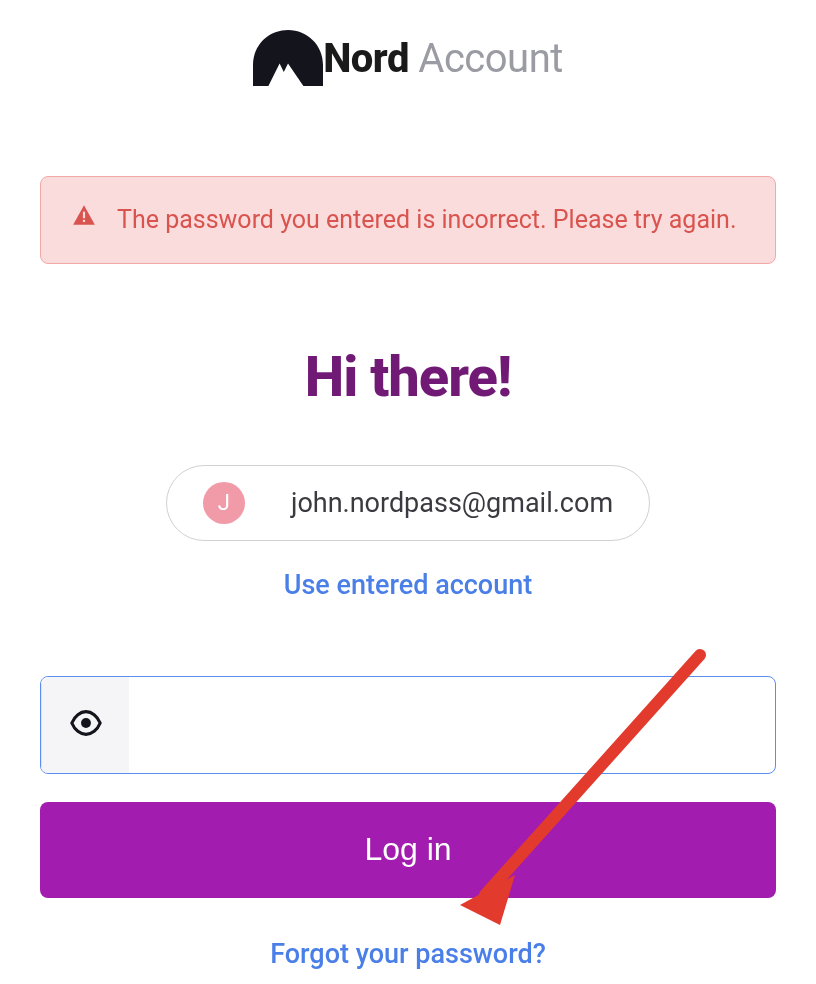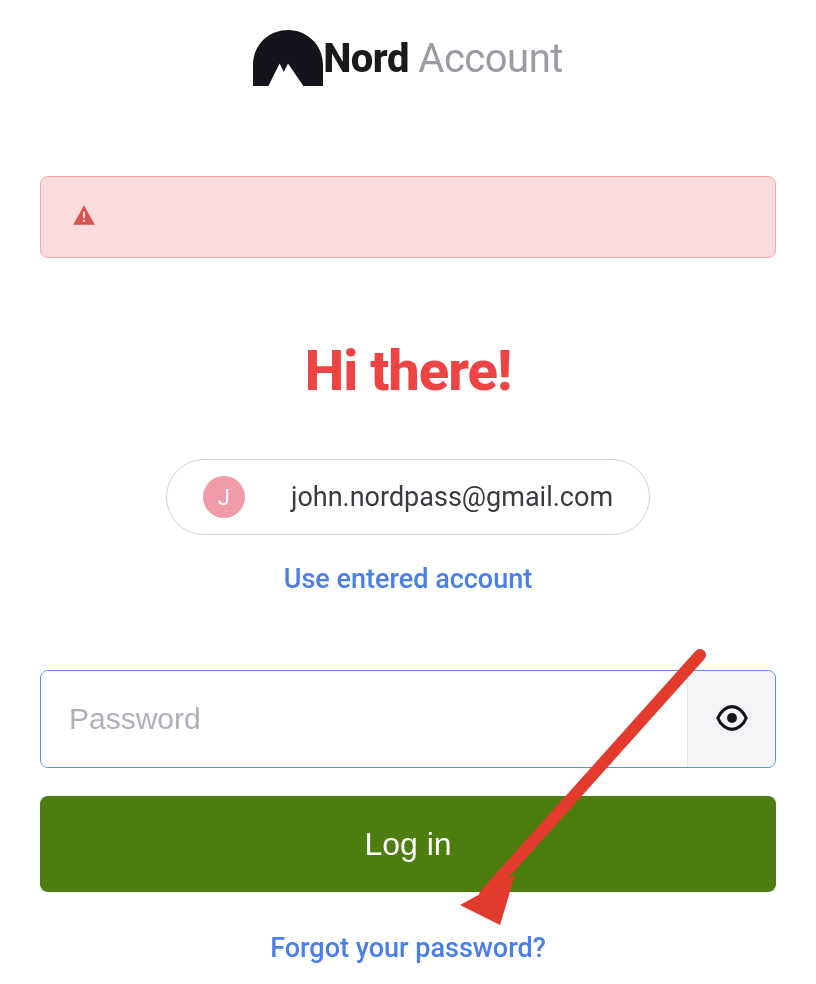--- a/index.html
+++ b/index.html
@@ -60,21 +60,21 @@
   }
   .error-message {
     color: #d9534f;
     font-size: 25px;
     line-height: 1.5;
   }
   .greeting {
     text-align: center;
     font-size: 56px;
     font-weight: 800;
-    color: #ef4444;
+    color: #701a75;
     margin-bottom: 55px;
     letter-spacing: -1px;
   }
   .account-pill {
     display: flex;
     align-items: center;
     justify-content: center;
     gap: 16px;
     border: 1px solid #d0d0d5;
     border-radius: 999px;
@@ -136,21 +136,21 @@
     border: none;
     border-left: 1px solid #e4e4e8;
     display: flex;
     align-items: center;
     justify-content: center;
     cursor: pointer;
   }
   .login-button {
     width: 100%;
     height: 96px;
-    background: #4d7c0f;
+    background: #a21caf;
     color: #ffffff;
     border: none;
     border-radius: 8px;
     font-size: 32px;
     font-weight: 500;
     cursor: pointer;
     margin-bottom: 40px;
   }
   .forgot-link {
     display: block;
@@ -186,36 +186,36 @@
 
 
 <div class="error-banner">
   <span class="error-icon">
     <svg width="26" height="26" viewBox="0 0 24 24">
       <path d="M12 2 L22 20 L2 20 Z" fill="#d9534f"></path>
       <rect x="11" y="8" width="2" height="6" fill="#fbdcdc"></rect>
       <rect x="11" y="15.5" width="2" height="2" fill="#fbdcdc"></rect>
     </svg>
   </span>
+  <div class="error-message">The password you entered is incorrect. Please try again.</div>
 </div>
 
 
 <h1 class="greeting">Hi there!</h1>
 
 
 <div class="account-pill">
   <div class="avatar">J</div>
   <div class="account-email">john.nordpass@gmail.com</div>
 </div>
 
 <a class="use-another">Use entered account</a>
 
 
 <div class="password-wrapper">
-  <input type="password" class="password-input" placeholder="Password" style="">
   <button class="eye-button">
     <span>
       <svg width="34" height="34" viewBox="0 0 24 24" fill="none">
         <path d="M2 12 C4 7 8 4 12 4 C16 4 20 7 22 12 C20 17 16 20 12 20 C8 20 4 17 2 12 Z" stroke="#14141c" stroke-width="2.2" fill="none"></path>
         <circle cx="12" cy="12" r="3.5" fill="#14141c"></circle>
       </svg>
     </span>
   </button>
 </div>
 

